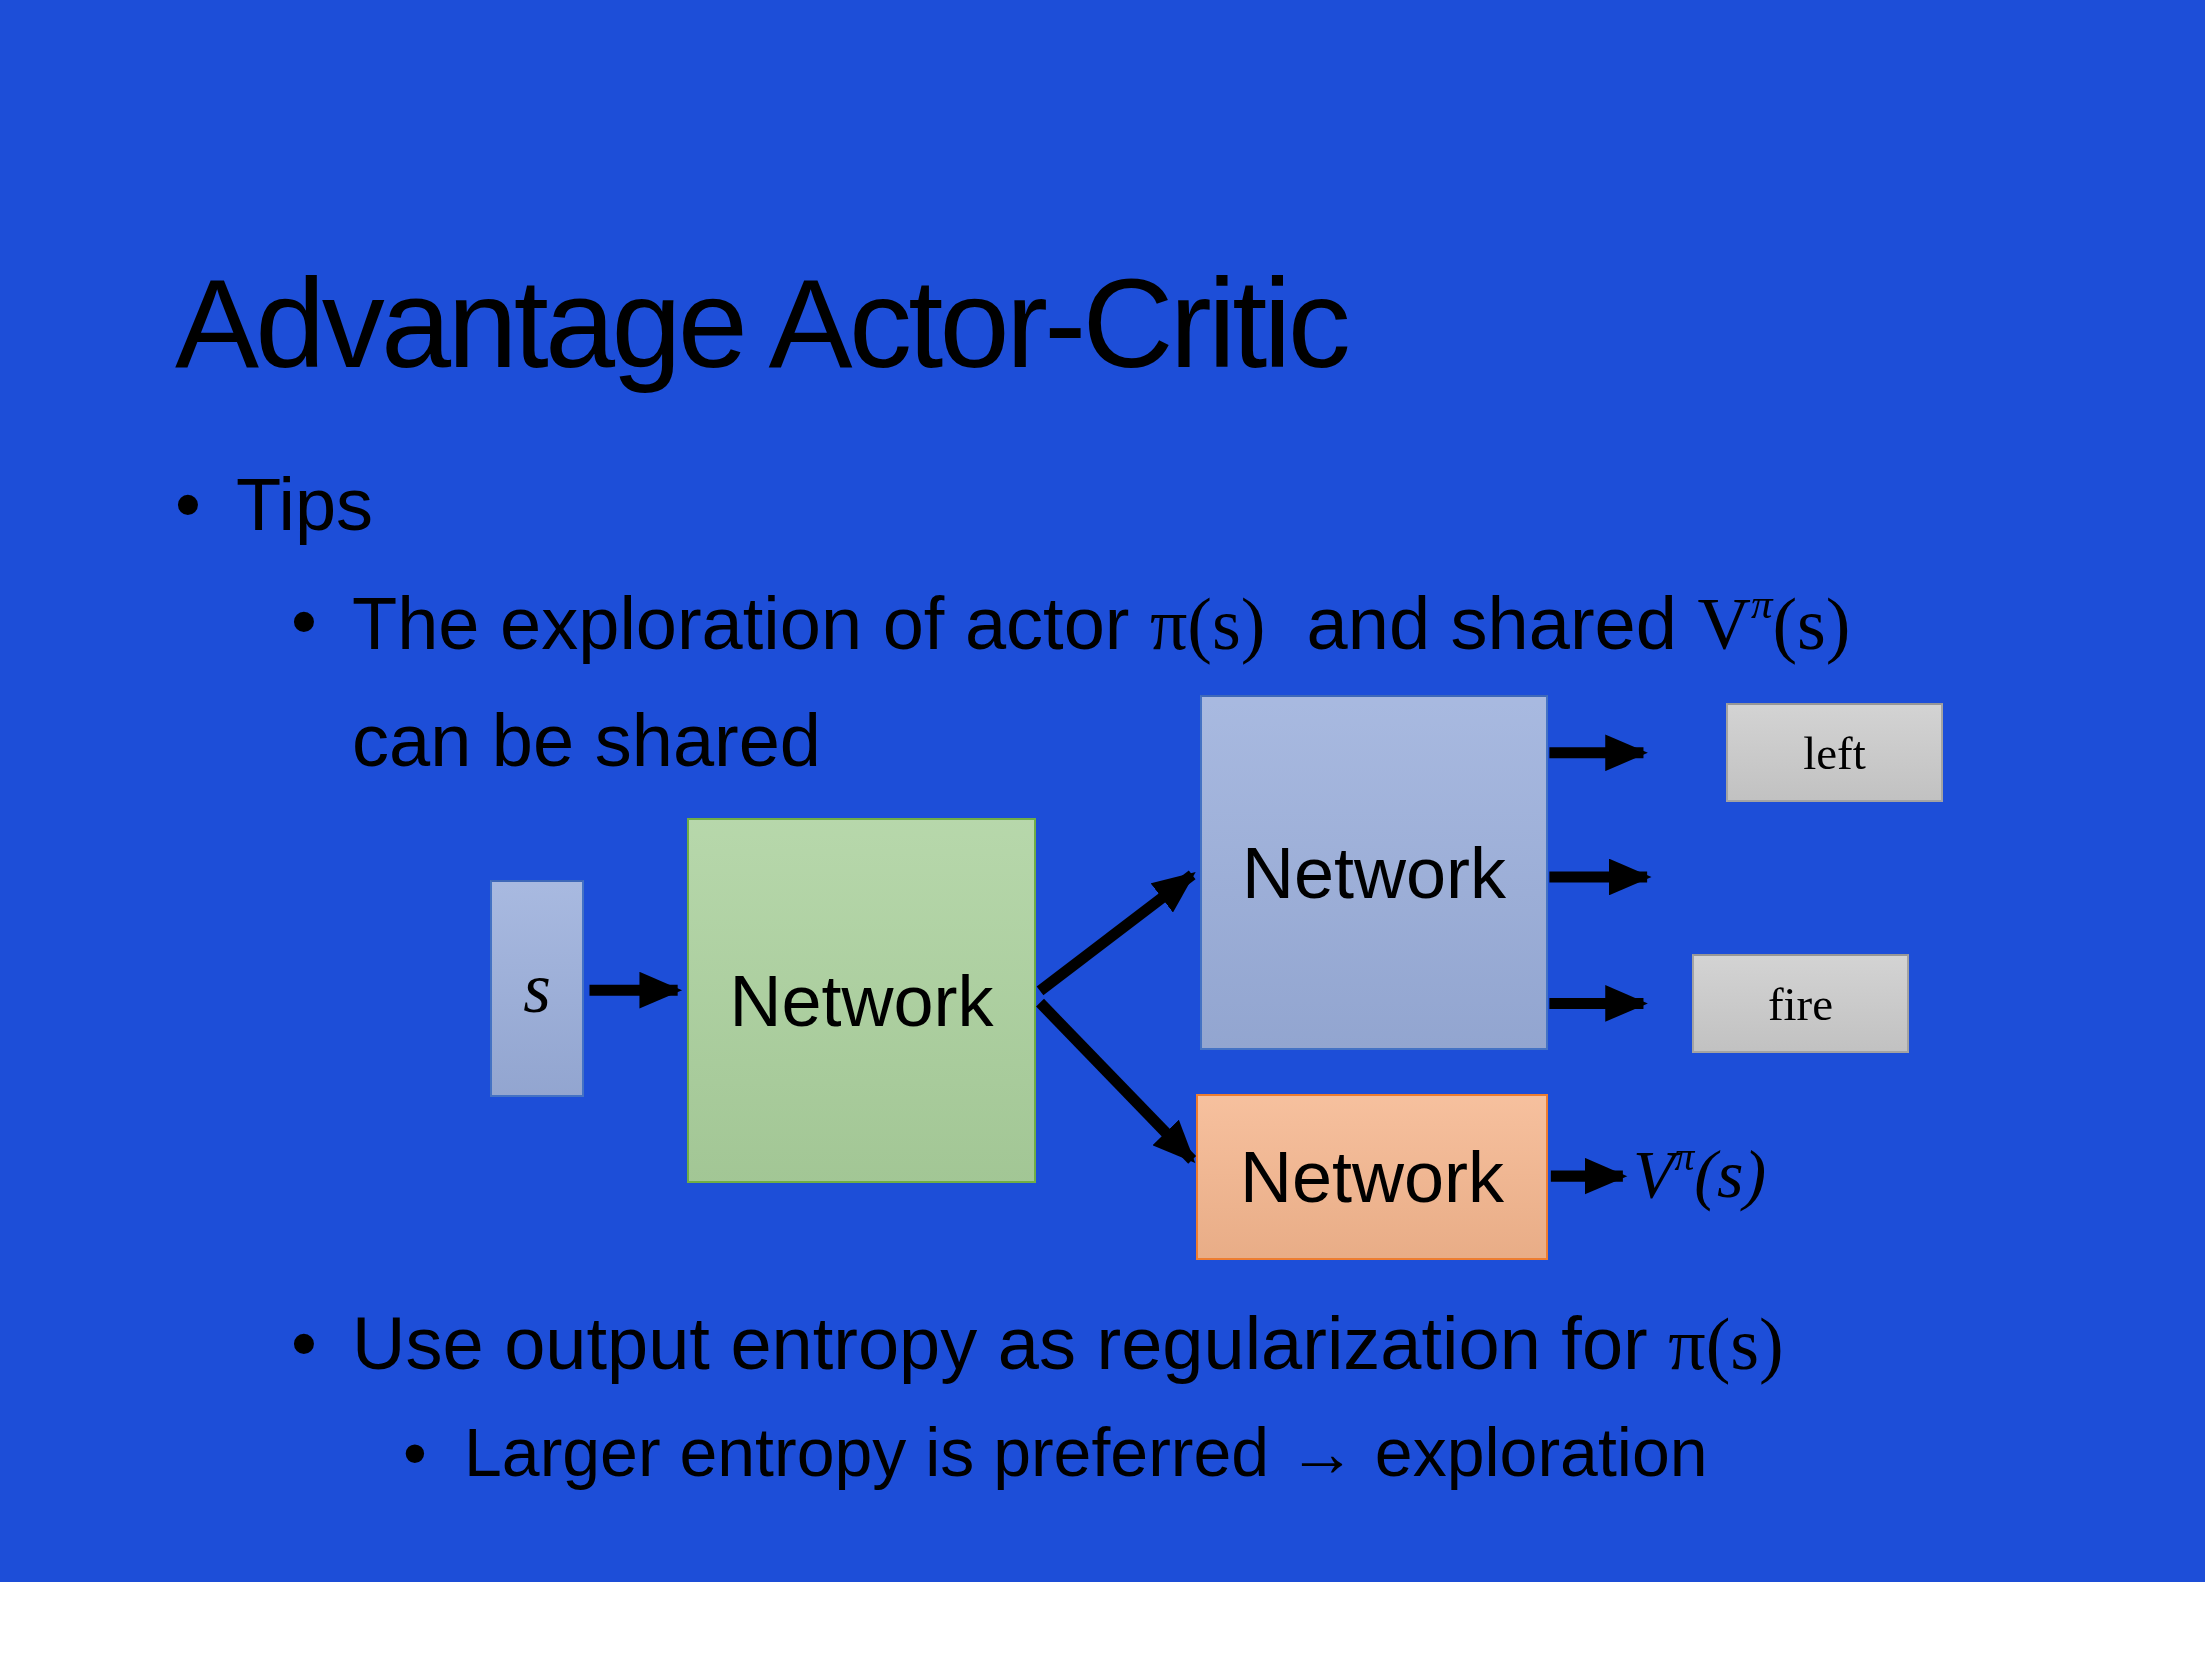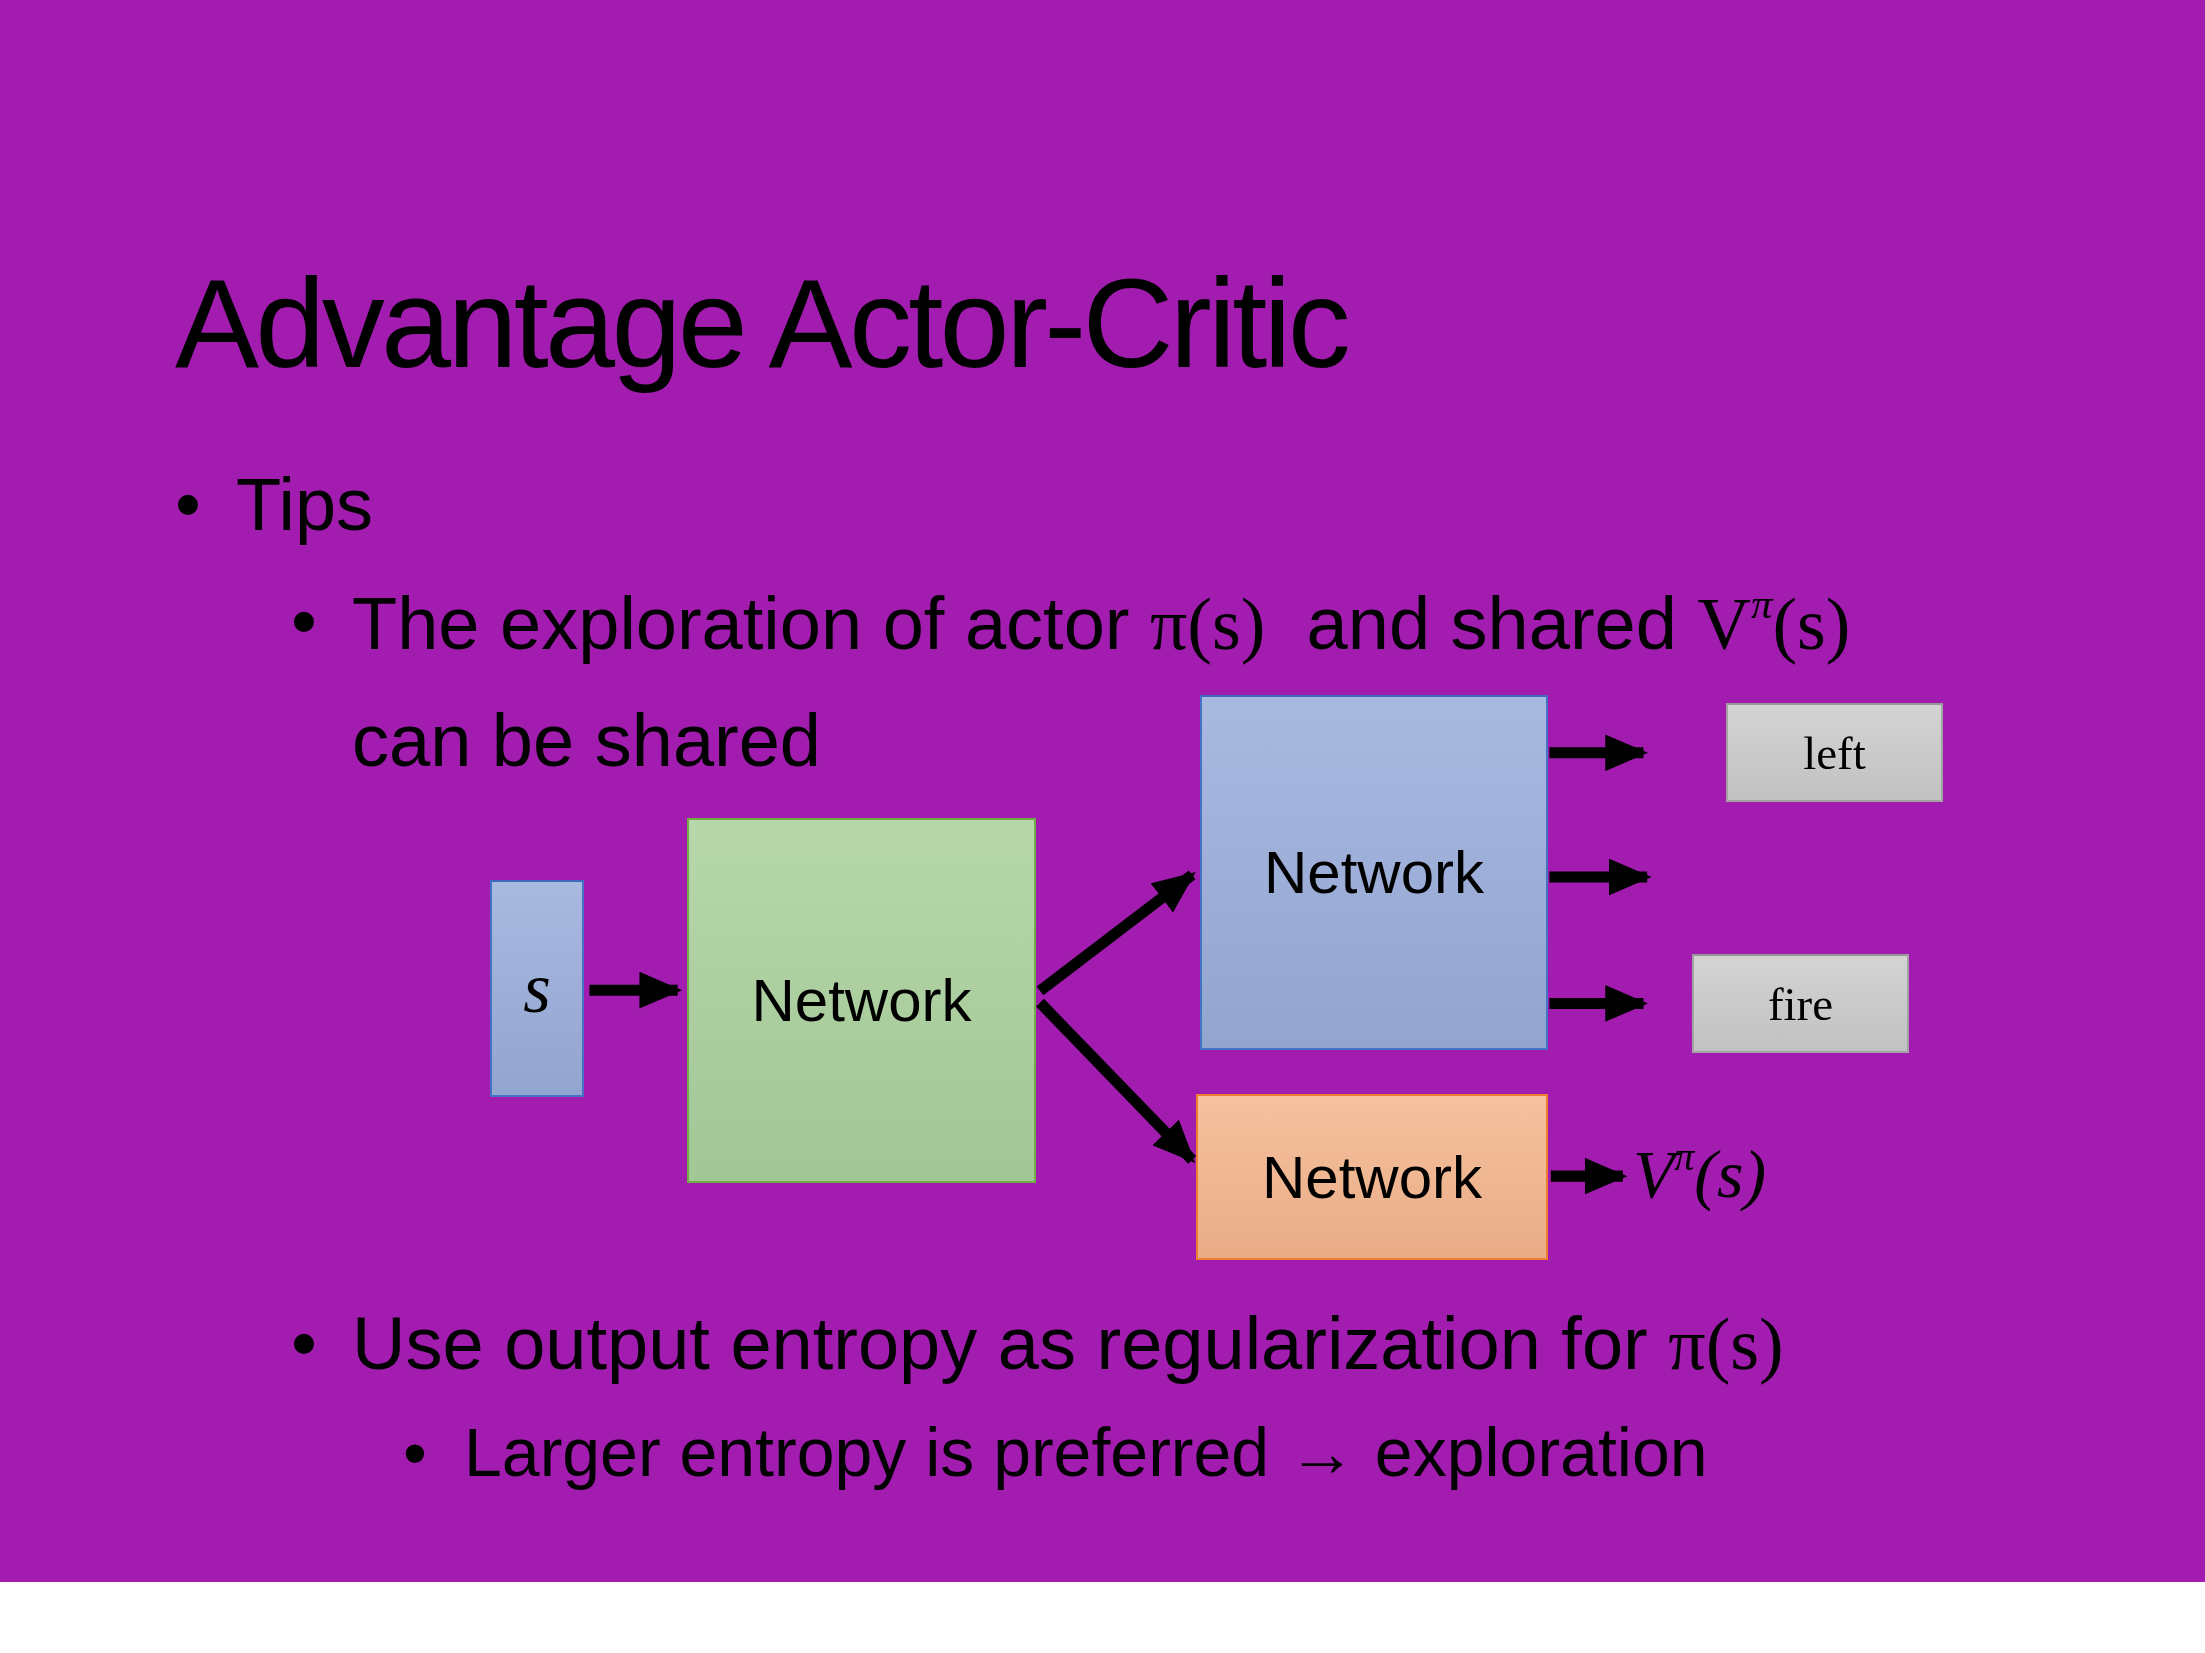--- a/index.html
+++ b/index.html
@@ -1,16 +1,16 @@
 <!DOCTYPE html>
 <html style="--blue_fill: #9AAEDB; --blue_border: #4472C4; --green_fill: #ABD19D; --green_border: #70AD47; --orange_fill: #F5B68E; --orange_border: #ED7D31; --gray_fill: #CCCCCC; --gray_border: #A3A3A3; --arrow_color: #000000;font-size:11.8px"><head>
 <meta charset="utf-8">
 <style>
   html,body{margin:0;padding:0;width:2205px;height:1654px;background:#ffffff;overflow:hidden;}
-  .slide{position:relative;width:2205px;height:1582px;background:#a21caf;font-family:"Liberation Sans",sans-serif;color:#000;}
+  .slide{position:relative;width:2205px;height:1582px;background:#1d4ed8;font-family:"Liberation Sans",sans-serif;color:#000;}
   .title{position:absolute;left:175px;top:168px;font-size:126px;line-height:1.15;font-weight:400;letter-spacing:-3.7px;white-space:pre;}
   .line{position:absolute;display:flex;align-items:flex-start;white-space:pre;line-height:1.15;}
   .line .bullet{flex:none;width:53px;}
   .l-tips{left:175px;top:462px;font-size:74px;}
   .l-params{left:291px;top:579px;font-size:74px;}
   .l-can{left:344px;top:698px;font-size:74px;}
   .l-use{left:291px;top:1301px;font-size:74px;}
   .l-larger{left:403px;top:1413px;font-size:68px;}
   .math{font-family:"Liberation Serif",serif;}
   .supm{font-family:"Liberation Serif",serif;font-style:italic;font-size:0.58em;vertical-align:31px;}
@@ -24,21 +24,21 @@
        background-color:var(--green_fill,#ABD19D);border:2.2px solid var(--green_border,#70AD47);}
   .actor-box{left:1200px;top:695px;width:348px;height:355px;
        background-color:var(--blue_fill,#9AAEDB);border:2.2px solid var(--blue_border,#4472C4);border-top-color:#3E68B8;}
   .critic-box{left:1196px;top:1094px;width:352px;height:166px;
        background-color:var(--orange_fill,#F5B68E);border:2.2px solid var(--orange_border,#ED7D31);}
   .action-box{width:217px;height:99px;background-color:var(--gray_fill,#CCCCCC);
        border:2.2px solid var(--gray_border,#A3A3A3);border-top-color:#979797;}
   .a-left{left:1726px;top:703px;}
   .a-right{left:1654px;top:828px;}
   .a-fire{left:1692px;top:954px;}
-  .net-label{font-size:60px;font-family:"Liberation Sans",sans-serif;}
+  .net-label{font-size:72px;font-family:"Liberation Sans",sans-serif;}
   .state-label{font-size:71px;font-family:"Liberation Serif",serif;font-style:italic;}
   .action-label{font-size:47px;font-family:"Liberation Serif",serif;}
   .v-output{position:absolute;left:1633px;top:1134px;font-size:68px;font-family:"Liberation Serif",serif;font-style:italic;white-space:pre;}
   .v-output .supm{vertical-align:26.5px;}
   .arrows{position:absolute;left:0;top:0;width:2205px;height:1654px;pointer-events:none;}
 </style>
 </head>
 <body>
 
 <div class="slide">

